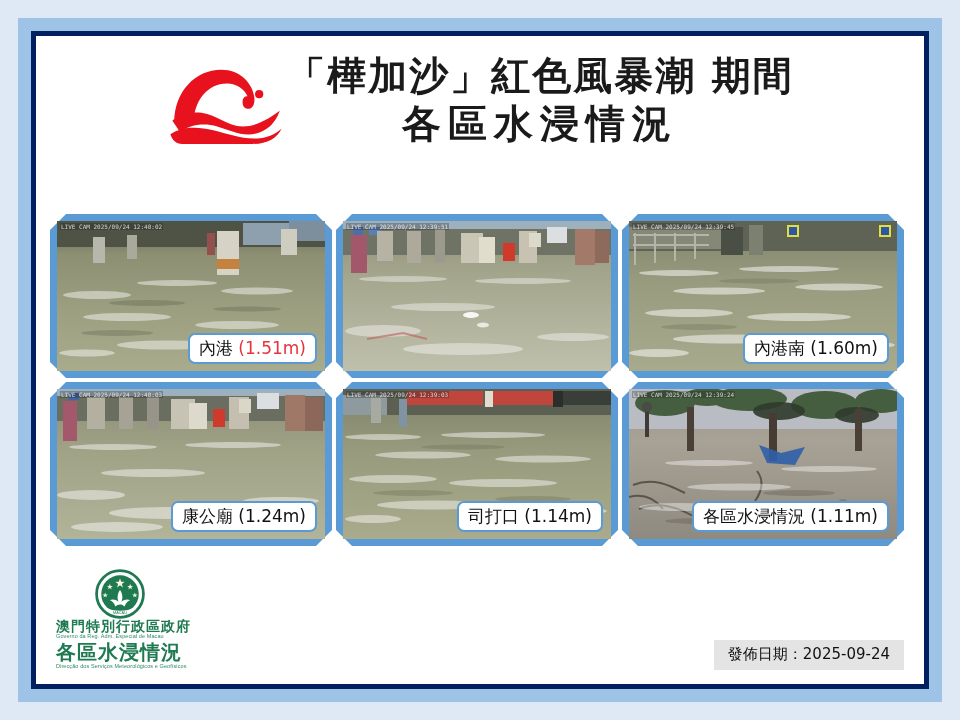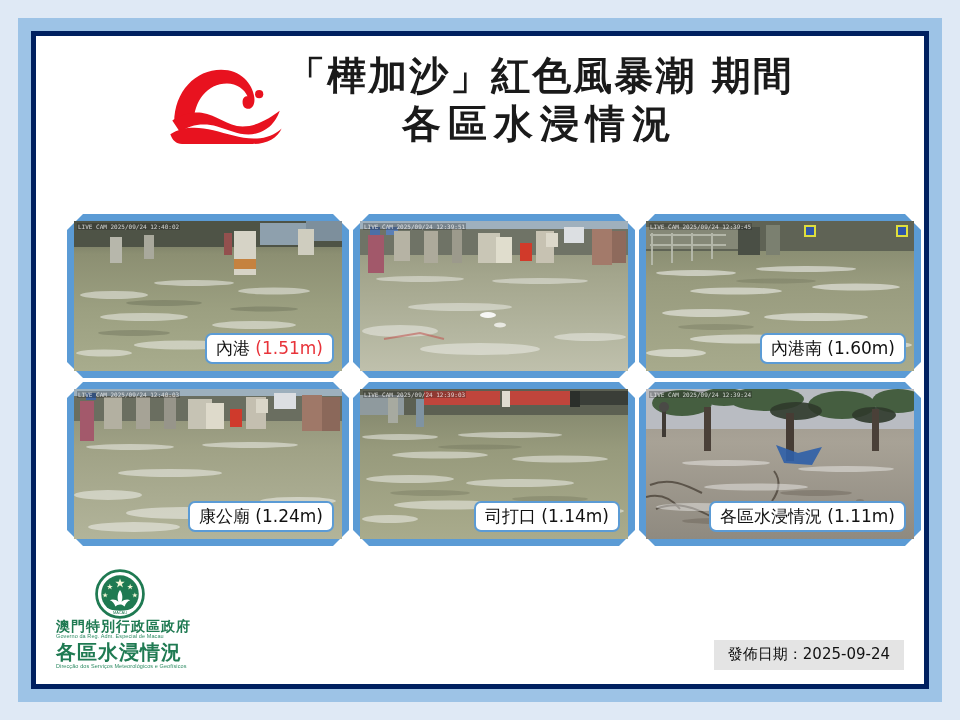--- a/index.html
+++ b/index.html
@@ -67,21 +67,21 @@
     color: #1a1a1a;
     line-height: 1.22;
     letter-spacing: 2px;
     white-space: nowrap;
   }
   .title-line.second { letter-spacing: 7px; }
 
   
   .grid {
     position: absolute;
-    left: 31px;
+    left: 14px;
     top: 178px;
     width: 858px;
     display: grid;
     grid-template-columns: repeat(3, 282px);
     grid-template-rows: 164px 164px;
     column-gap: 4px;
     row-gap: 4px;
   }
   .panel {
     position: relative;

